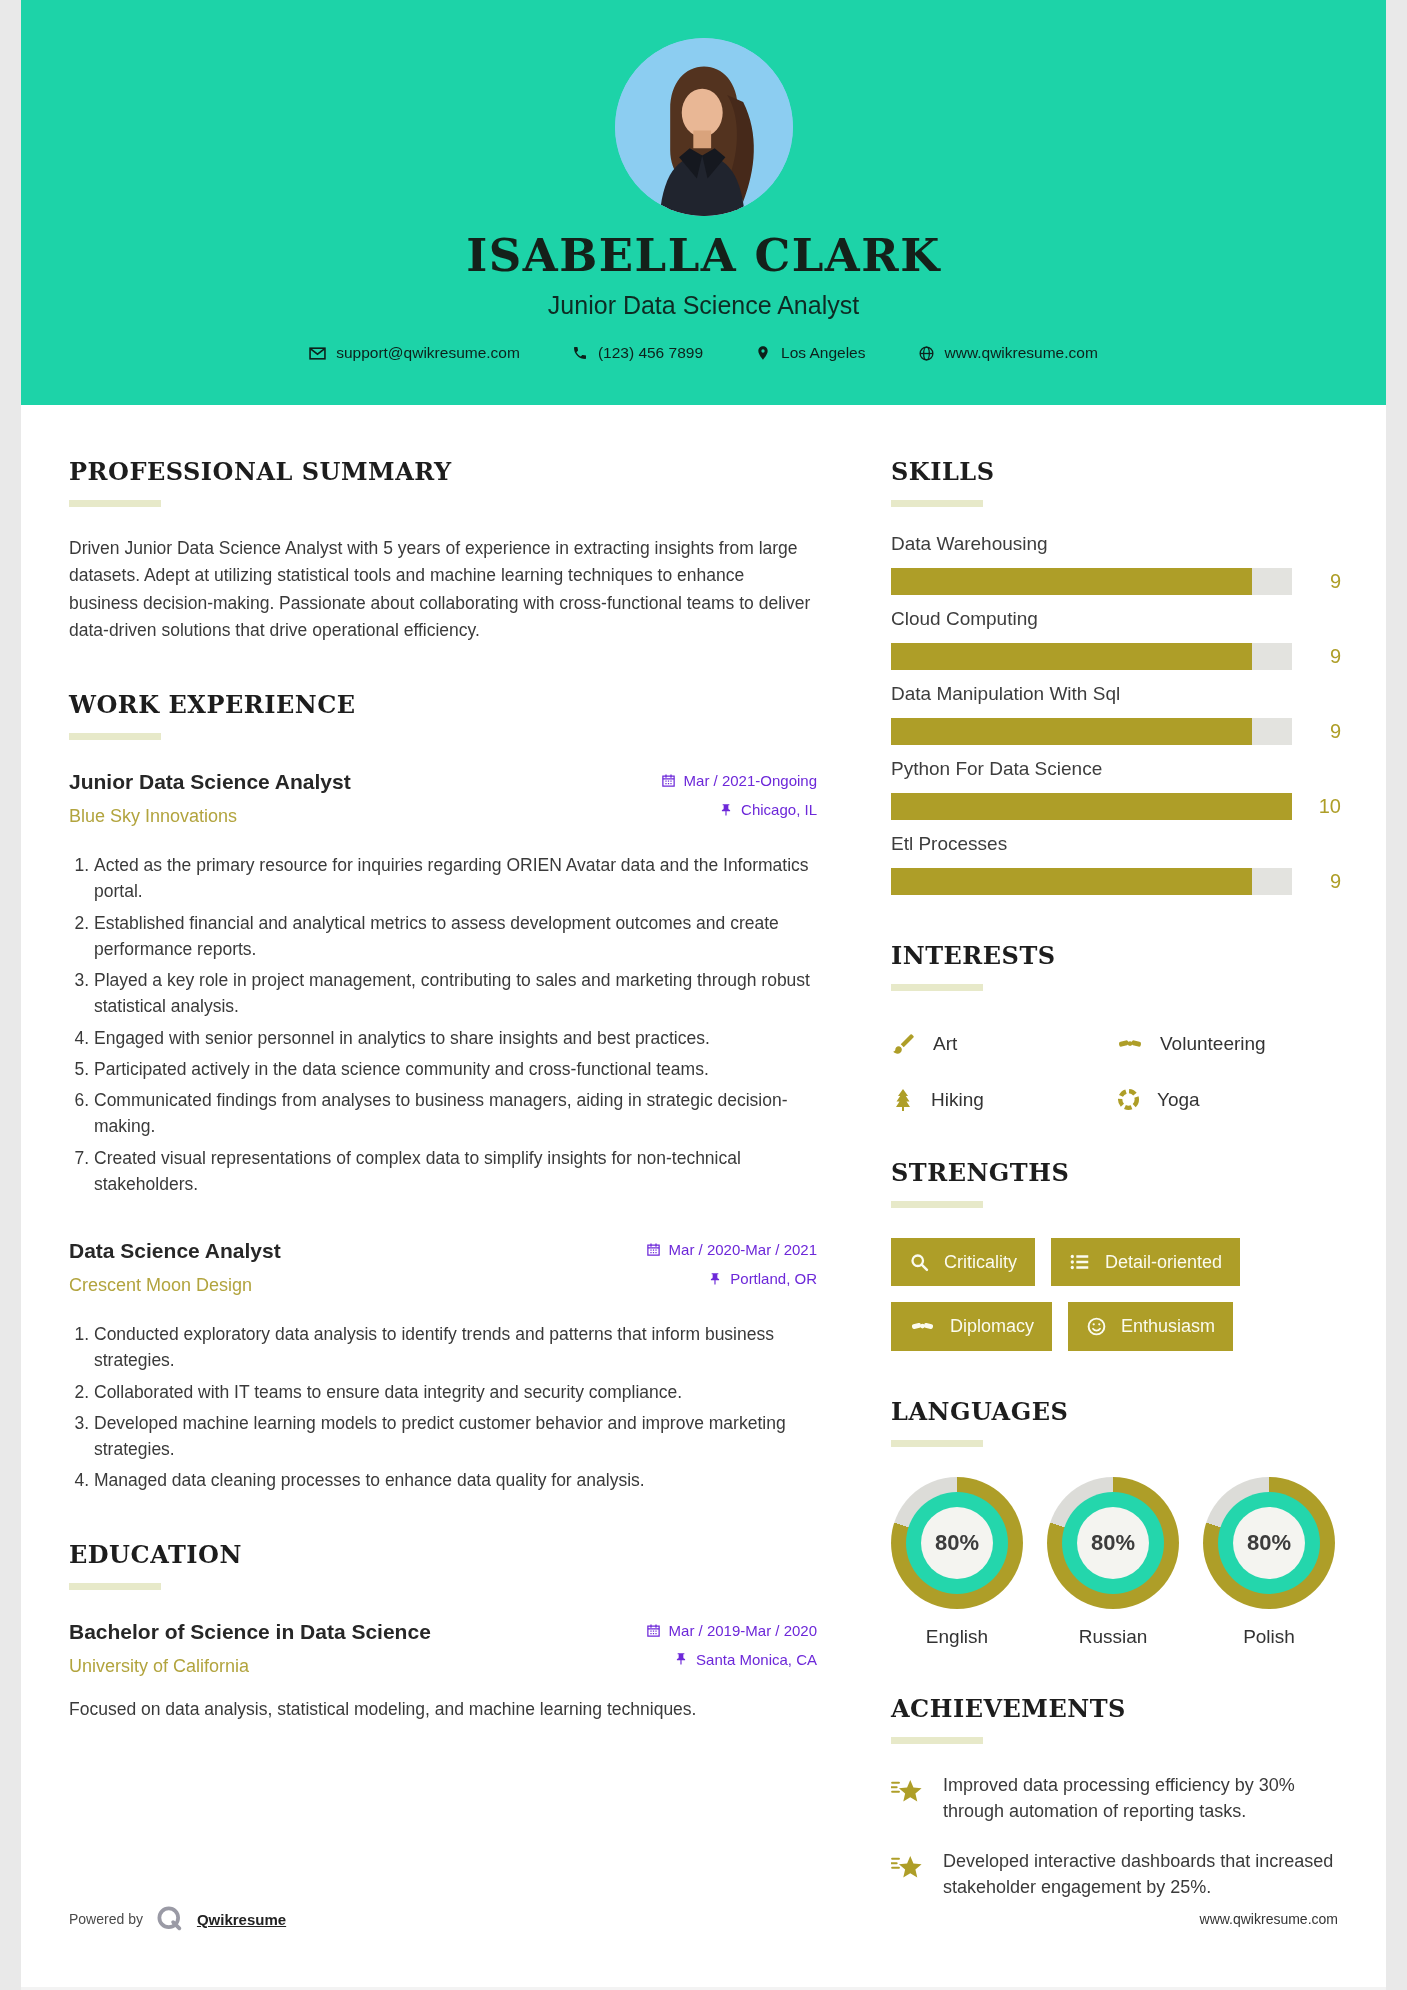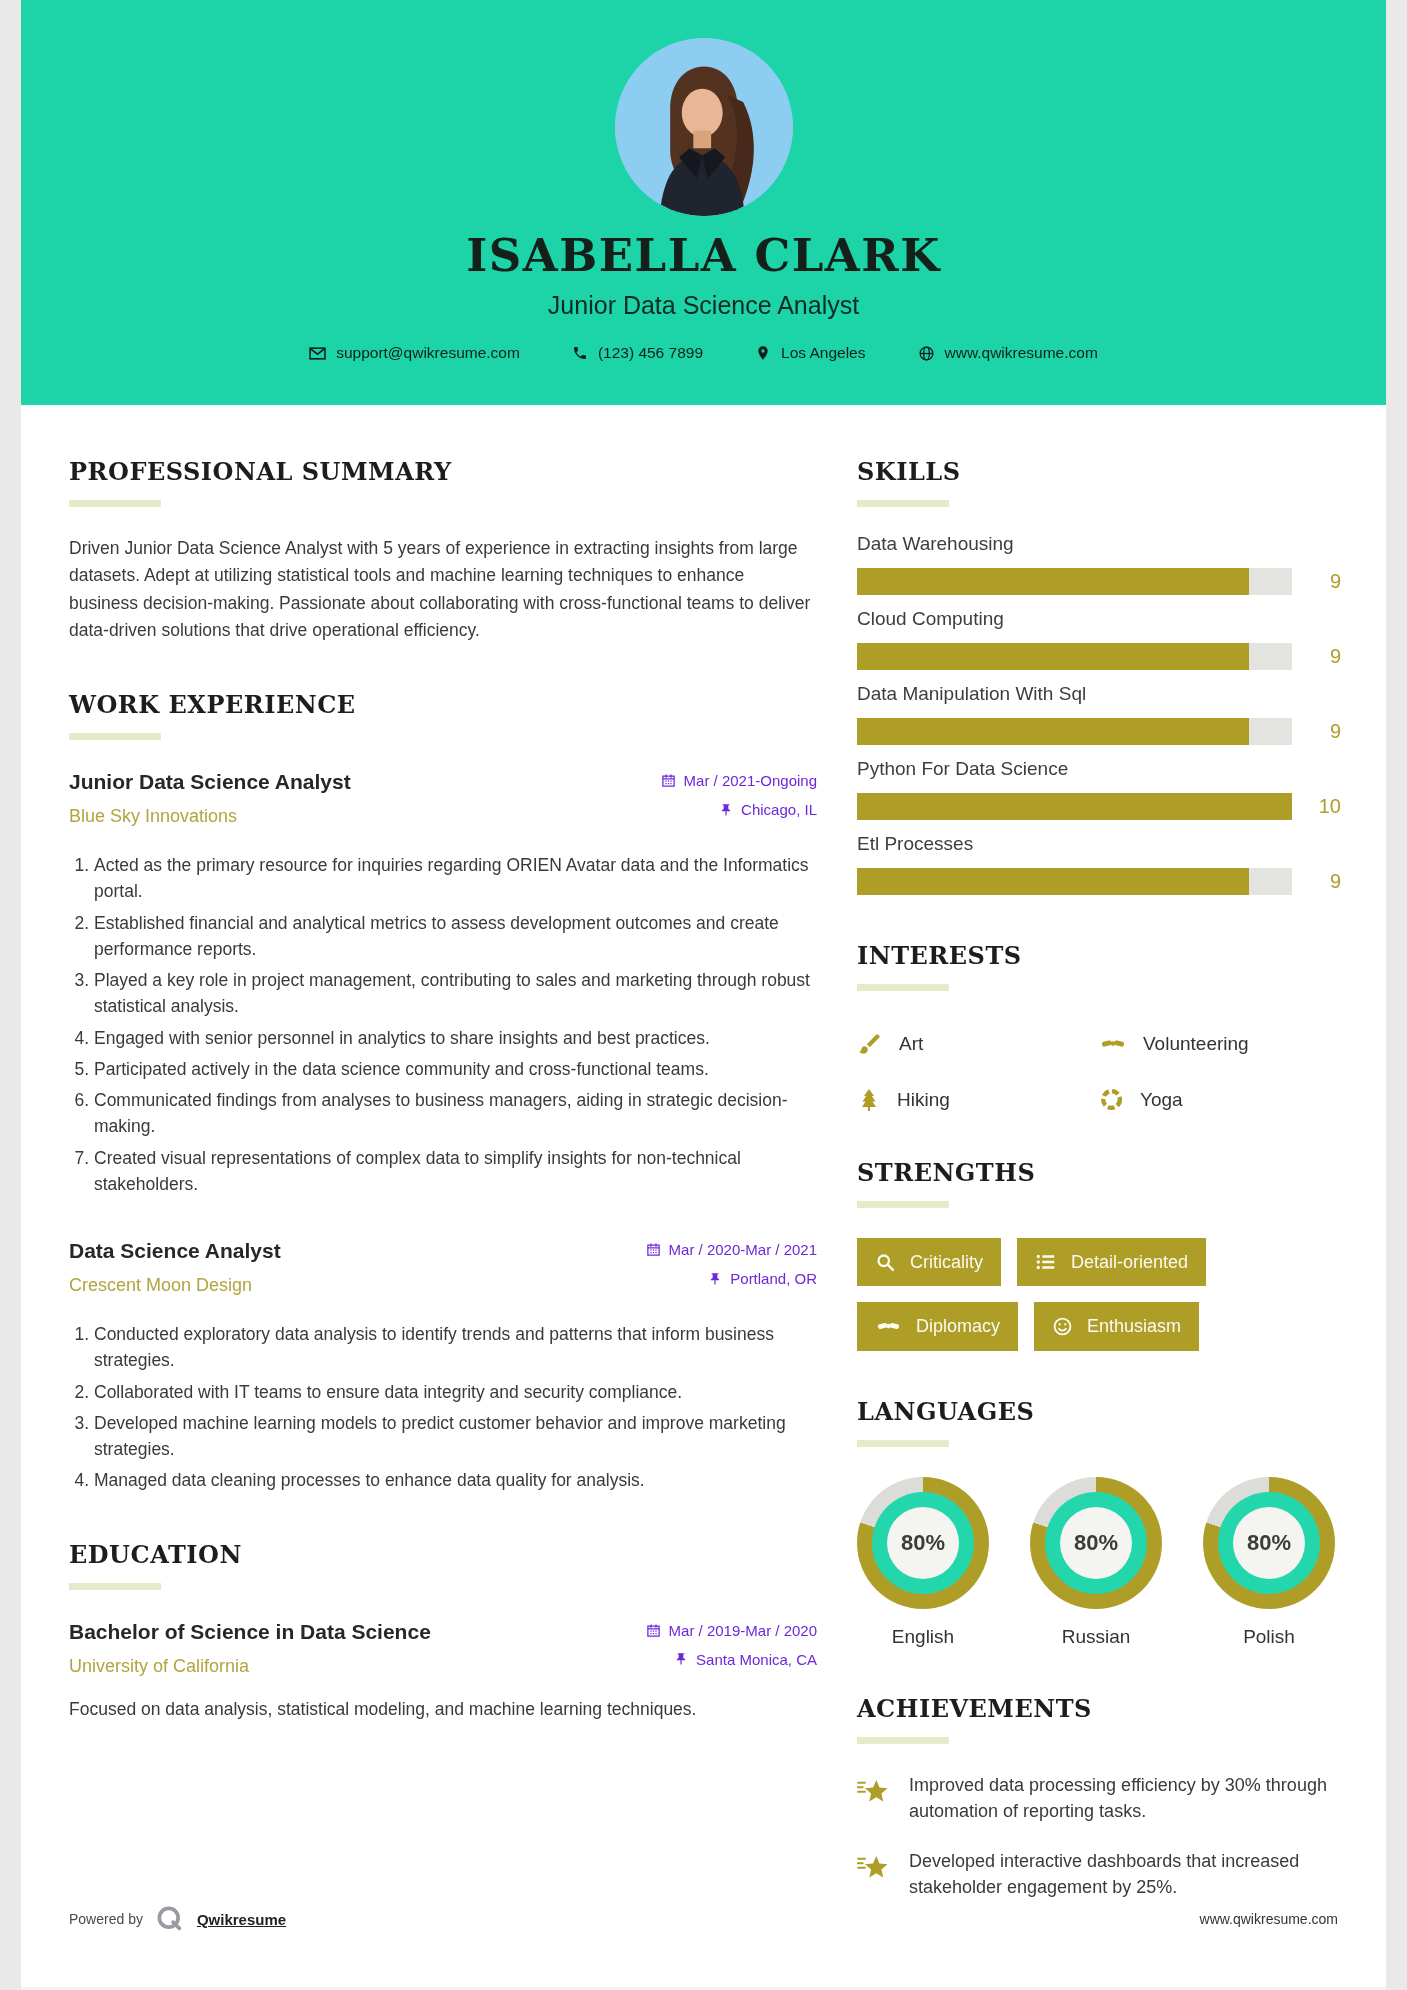--- a/index.html
+++ b/index.html
@@ -22,21 +22,21 @@
   }
   .subtitle { font-size:25px; color:#0e2b23; margin-top:9px; font-weight:500; }
   .contact {
     margin-top:24px; display:flex; justify-content:center; align-items:center;
     gap:52px; font-size:15.5px; color:#0d211b; font-weight:500;
   }
   .contact-item { display:flex; align-items:center; gap:10px; }
   .contact-item svg { flex:0 0 auto; }
 
   
-  .main { display:flex; padding:52px 45px 0 48px; gap:40px; }
+  .main { display:flex; padding:52px 45px 0 48px; gap:74px; }
   .col-left  { width:748px; flex:0 0 auto; }
   .col-right { flex:1; min-width:0; }
 
   .section { margin-bottom:46px; }
   .section-heading {
     font-family:"DejaVu Serif", serif; font-size:24px; font-weight:700;
     color:#1d1d1d; letter-spacing:.5px;
   }
   .heading-rule { width:92px; height:7px; background:#e7e9c9; margin-top:14px; }
 

